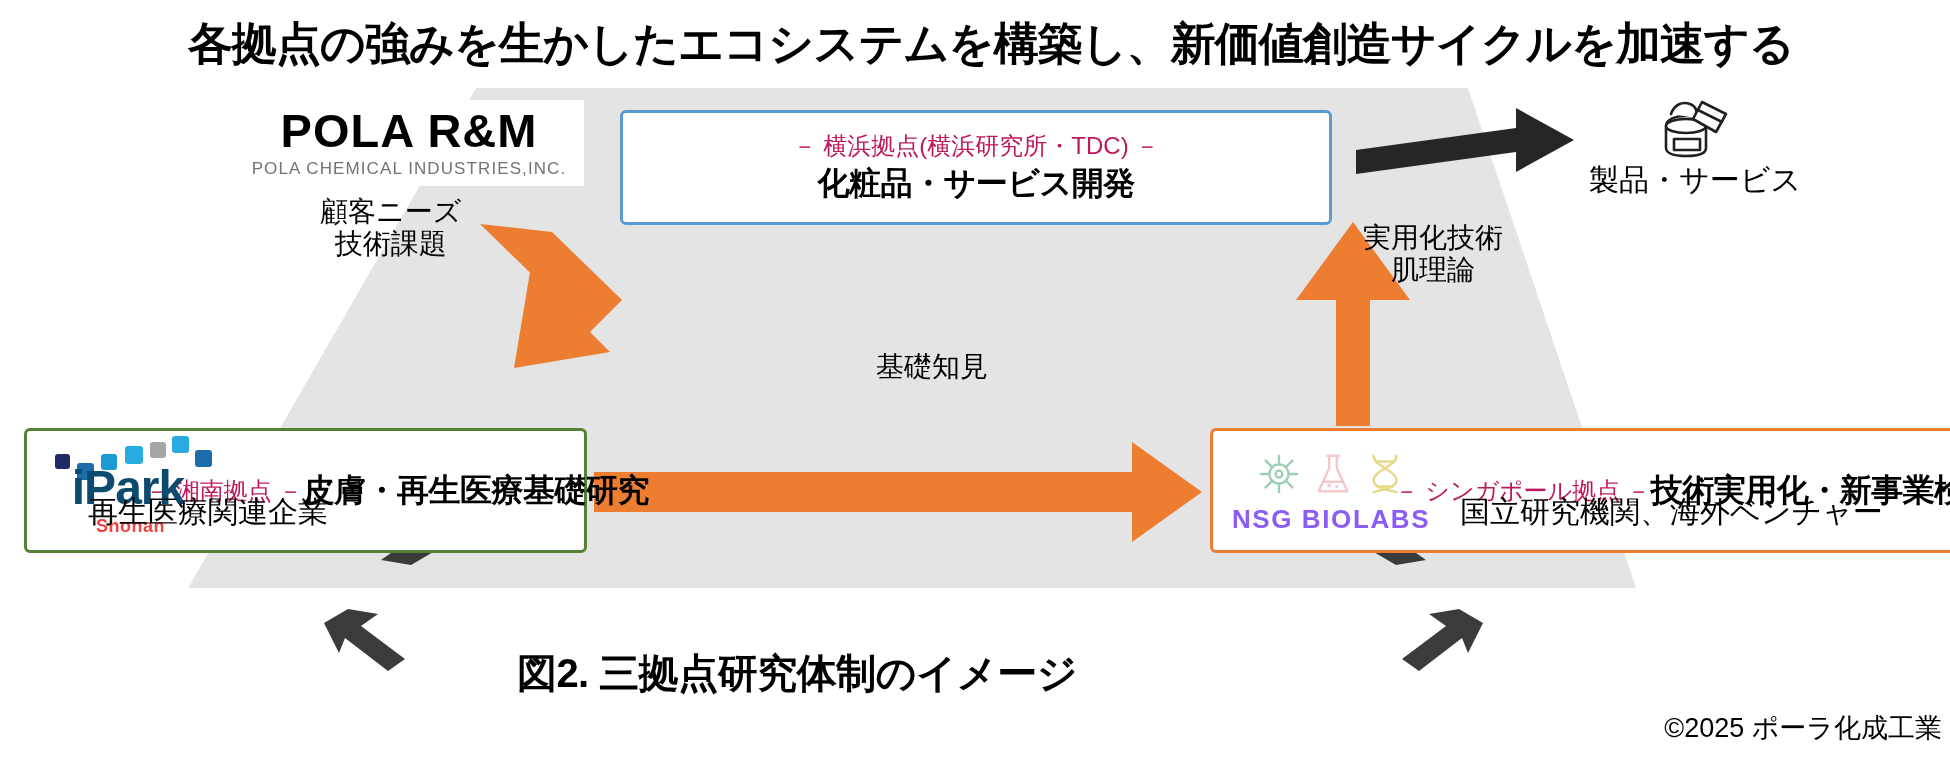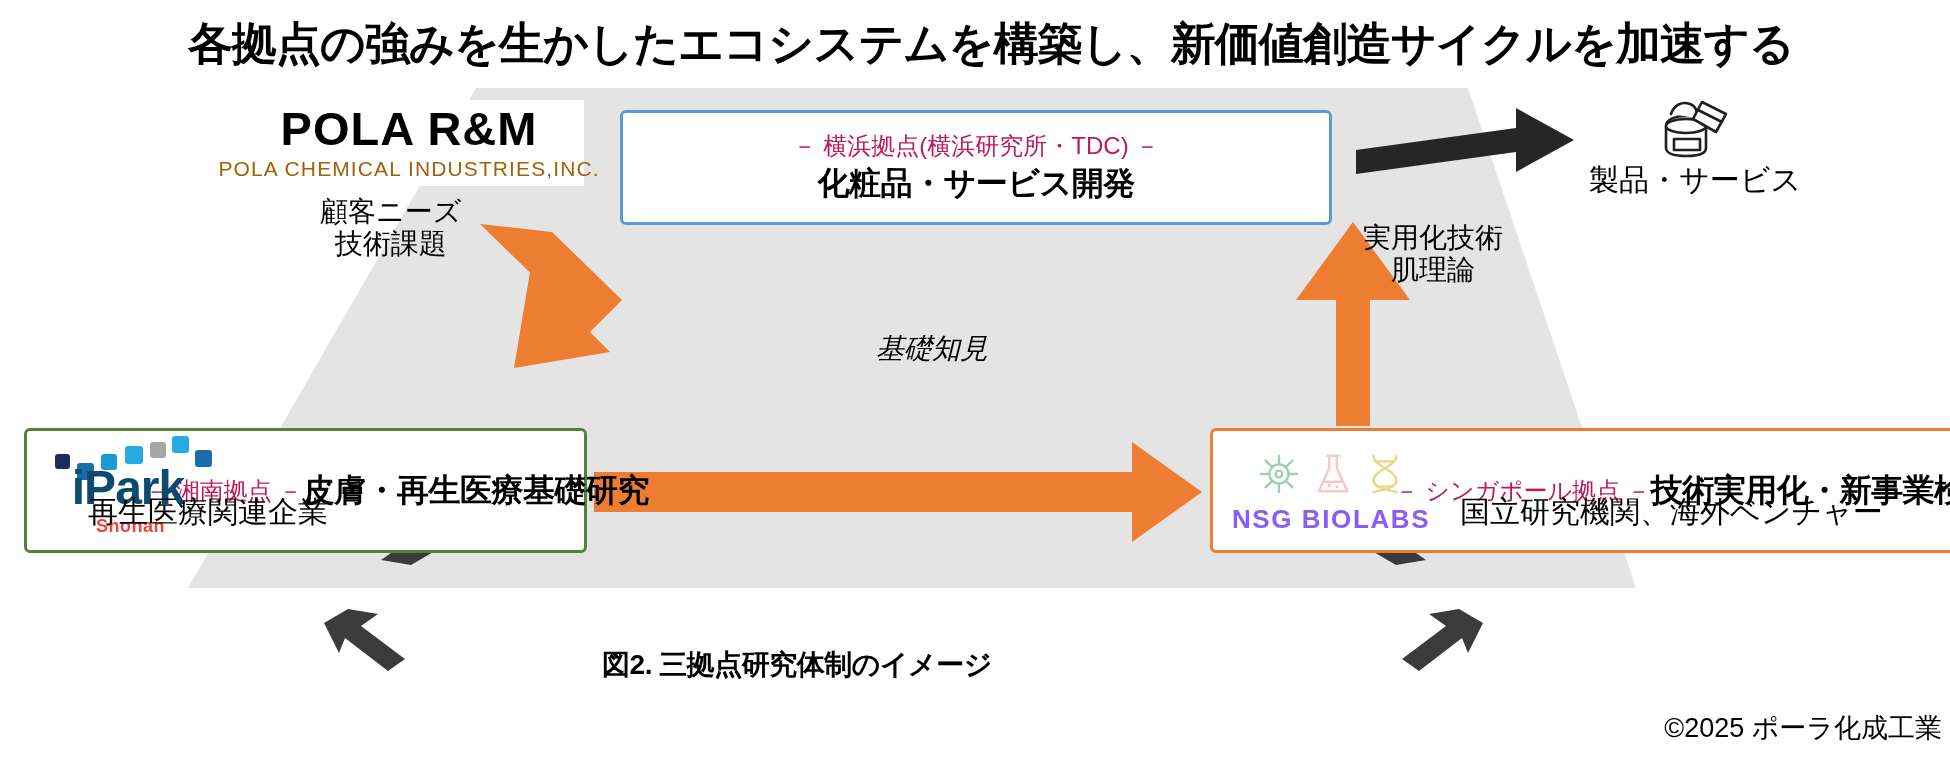--- a/index.html
+++ b/index.html
@@ -57,21 +57,21 @@
   #pola-logo {
     position: absolute; left: 218px; top: 100px; width: 350px; height: 86px;
     background: #fff; z-index: 4;
     display: flex; flex-direction: column; align-items: center; justify-content: center;
   }
   .pola-main {
     font-size: 47px; font-weight: bold; color:#000;
     letter-spacing: 1px; line-height: 1; white-space: nowrap;
   }
   .pola-sub {
-    font-size: 21px; color:#a16207; letter-spacing: 1.1px; white-space: nowrap; margin-top: 5px;
+    font-size: 17px; color:#737373; letter-spacing: 1.1px; white-space: nowrap; margin-top: 5px;
   }
 
   
   #ipark-logo {
     position: relative; width: 175px; height: 110px; margin-left: 10px;
     flex: 0 0 auto;
   }
   .ip-squares { position:absolute; left: 18px; top: 8px; width: 150px; height: 26px; }
   .ip-sq { position:absolute; border-radius: 3px; }
   .ipark-word {
@@ -94,32 +94,32 @@
     font-size: 26px; font-weight: bold; color:#8b5cf6; letter-spacing: 1.6px;
     white-space: nowrap; margin-top: 2px;
   }
 
   
   .lbl { position: absolute; z-index: 5; color:#000; white-space: nowrap; }
   .lbl-2line { line-height: 1.16; text-align: center; }
 
   #lbl-customer { left: 304px; top: 196px; font-size: 28px; }
   #lbl-practical { left: 1347px; top: 222px; font-size: 28px; }
-  #lbl-basic     { left: 860px;  top: 330px; font-size: 28px; font-style: italic; }
+  #lbl-basic     { left: 860px;  top: 348px; font-size: 28px; }
   #lbl-product   { left: 1573px; top: 160px; font-size: 30px; }
   #lbl-regen     { left: 72px;   top: 492px; font-size: 30px; }
   #lbl-national  { left: 1444px; top: 492px; font-size: 30px; }
 
   
   #product-icon { position:absolute; left: 1622px; top: 92px; width: 110px; height: 70px; z-index: 4; }
 
   
   .caption {
     position: absolute; left: 0; top: 646px; width: 1562px; text-align:center;
-    font-size: 28px; font-weight: bold; color:#000; letter-spacing: -0.5px;
+    font-size: 40px; font-weight: bold; color:#000; letter-spacing: -0.5px;
   }
   .copyright {
     position: absolute; right: 24px; top: 710px;
     font-size: 27px; color:#000; white-space: nowrap;
   }
 </style>
 </head>
 <body>
 
 <div id="stage">

